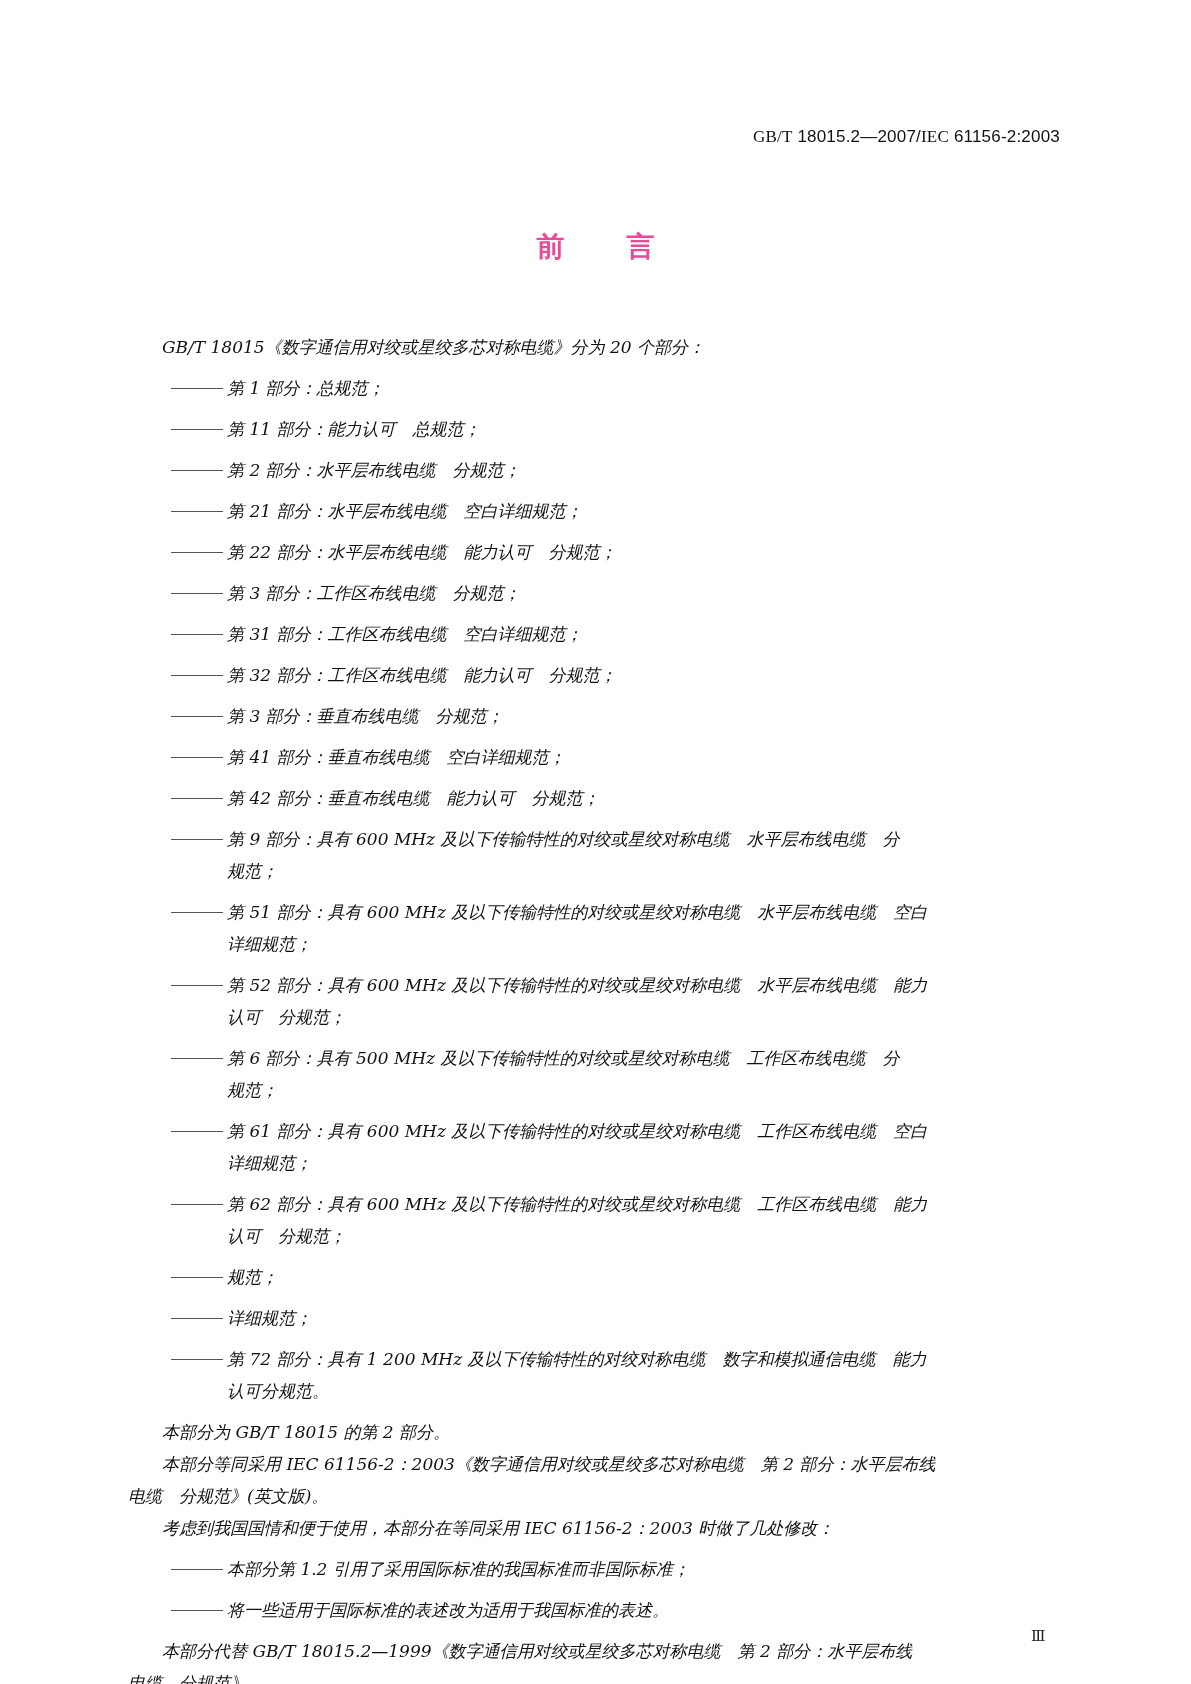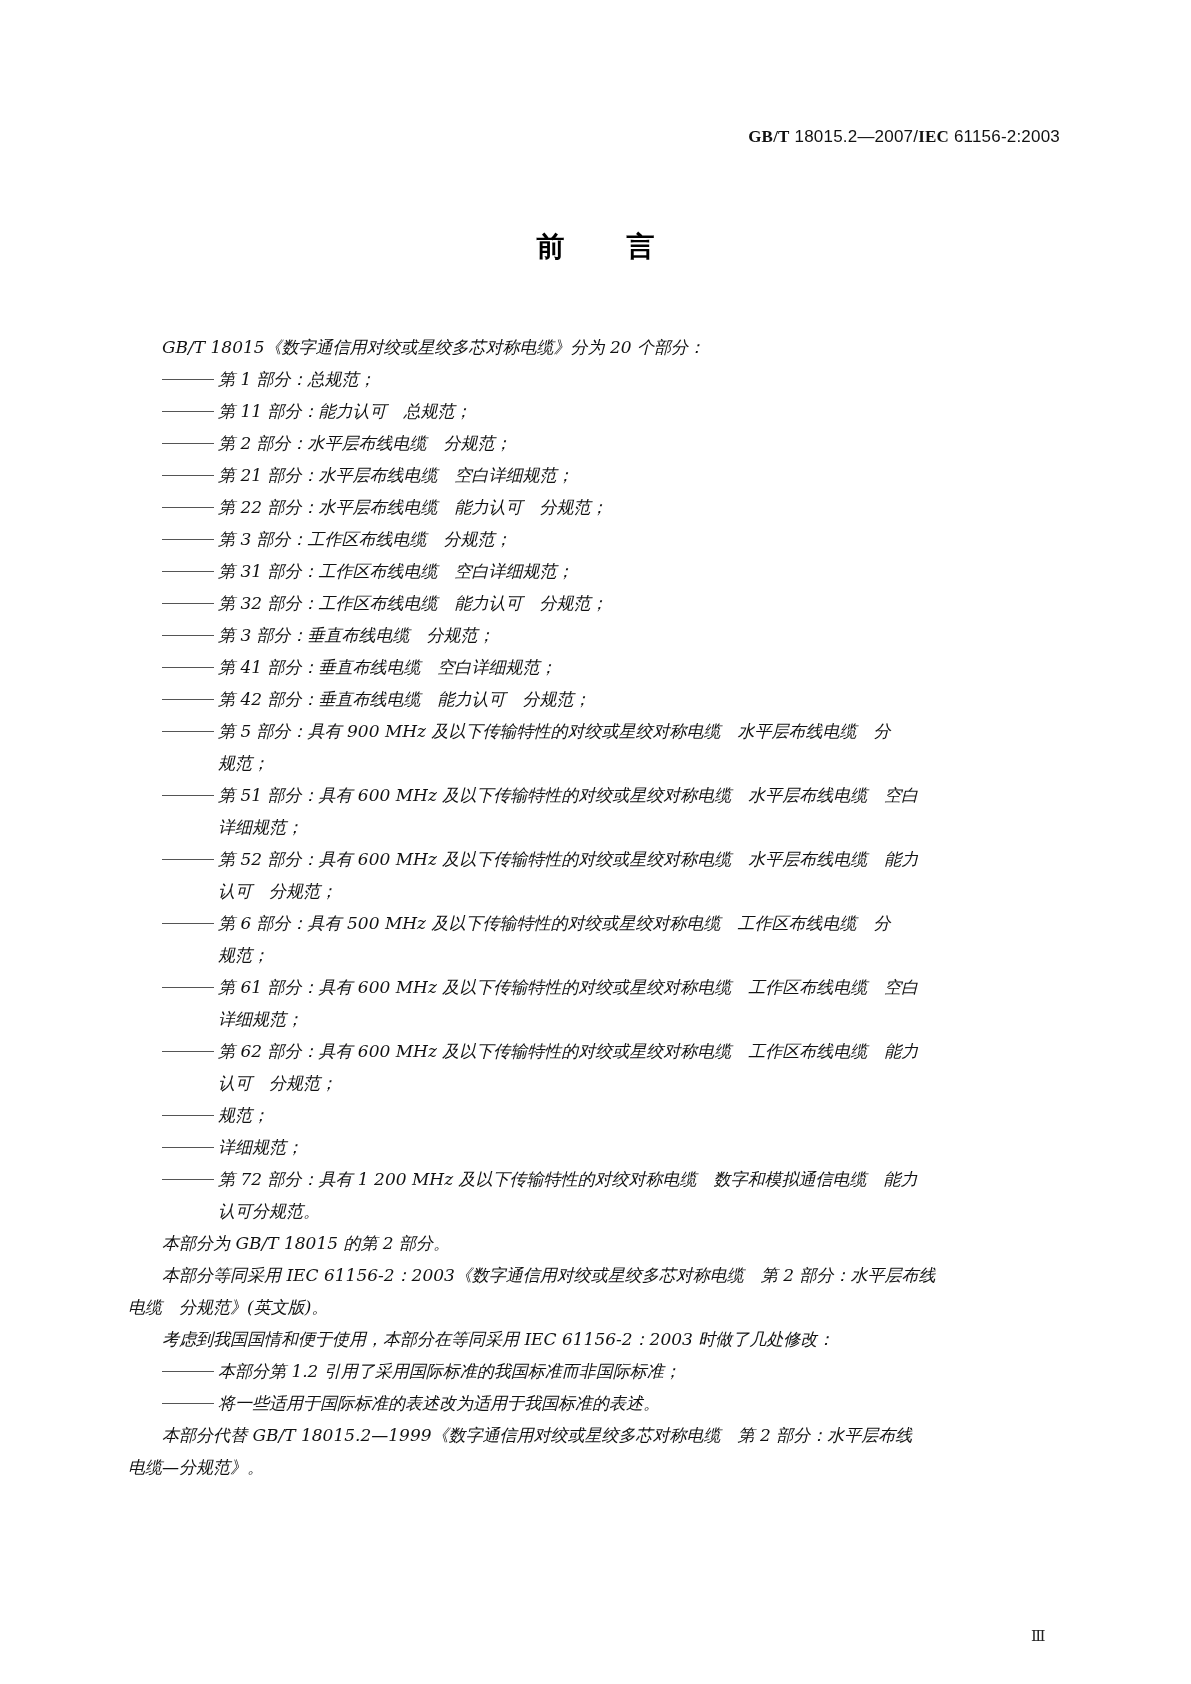--- a/index.html
+++ b/index.html
@@ -21,52 +21,52 @@
     .std-code {
       position: absolute;
       top: 127px;
       right: 131px;
       font-family: "Liberation Sans", "DejaVu Sans", sans-serif;
       font-size: 17px;
       letter-spacing: 0.2px;
       color: #111;
       white-space: nowrap;
     }
-    .std-code b { font-weight: bold; font-family: "Liberation Serif", serif; }
+    .std-code b { font-weight: normal; font-family: "Liberation Serif", serif; }
     .title {
       position: absolute;
       top: 228px;
       left: 0;
       width: 1191px;
       text-align: center;
       font-family: "DejaVu Sans", "Liberation Sans", sans-serif;
       font-weight: bold;
       font-size: 28px;
-      color: #000000;
+      color: #ec4899;
     }
     .title .ch { display: inline-block; }
     .title .gap { display: inline-block; width: 62px; }
     .body {
       position: absolute;
       top: 331px;
       left: 128px;
       width: 933px;
       font-size: 17px;
       line-height: 32px;
       font-style: italic;
     }
     .para {
       text-indent: 34px;
       margin: 0;
       white-space: nowrap;
     }
     .item {
       position: relative;
       padding-left: 90px;
-      margin: 0;
+      margin: 9px;
       text-align: justify;
       text-align-last: left;
     }
     .item .dash {
       position: absolute;
       left: 34px;
       top: 0;
       width: 54px;
       display: inline-block;
       white-space: nowrap;
@@ -113,21 +113,21 @@
     <p class="item"><span class="dash"></span><span>第 22 部分：水平层布线电缆　能力认可　分规范；</span></p>
     <p class="item"><span class="dash"></span><span>第 3 部分：工作区布线电缆　分规范；</span></p>
     <p class="item"><span class="dash"></span><span>第 31 部分：工作区布线电缆　空白详细规范；</span></p>
     <p class="item"><span class="dash"></span><span>第 32 部分：工作区布线电缆　能力认可　分规范；</span></p>
     <p class="item"><span class="dash"></span><span>第 3 部分：垂直布线电缆　分规范；</span></p>
     <p class="item"><span class="dash"></span><span>第 41 部分：垂直布线电缆　空白详细规范；</span></p>
     <p class="item"><span class="dash"></span><span>第 42 部分：垂直布线电缆　能力认可　分规范；</span></p>
 
     <p class="item">
         <span class="dash"></span>
-        <span class="cont">第 5 部分：具有 900 MHz 及以下传输特性的对绞或星绞对称电缆　水平层布线电缆　分</span>
+        <span class="cont">第 9 部分：具有 600 MHz 及以下传输特性的对绞或星绞对称电缆　水平层布线电缆　分</span>
         <span class="cont">规范；</span>
       </p>
     <p class="item">
         <span class="dash"></span>
         <span class="cont">第 51 部分：具有 600 MHz 及以下传输特性的对绞或星绞对称电缆　水平层布线电缆　空白</span>
         <span class="cont">详细规范；</span>
       </p>
     <p class="item">
         <span class="dash"></span>
         <span class="cont">第 52 部分：具有 600 MHz 及以下传输特性的对绞或星绞对称电缆　水平层布线电缆　能力</span>

